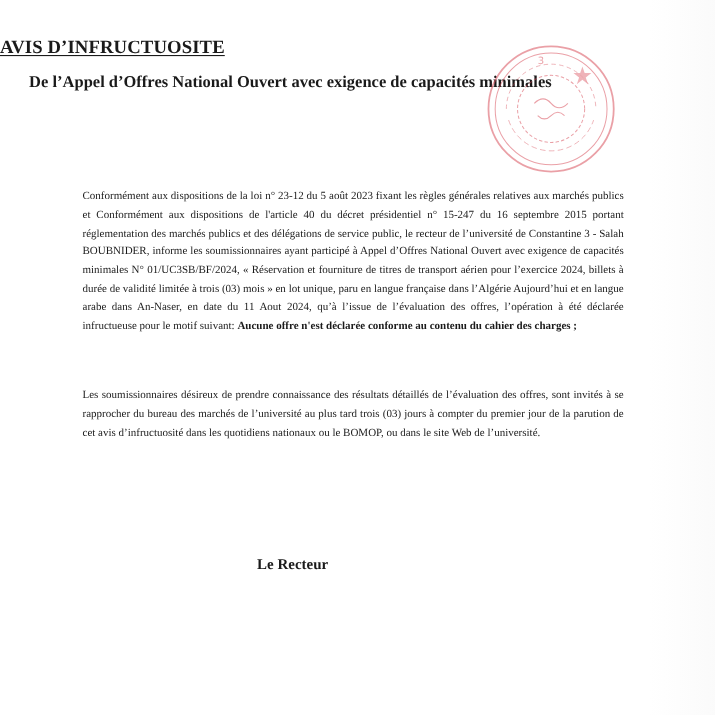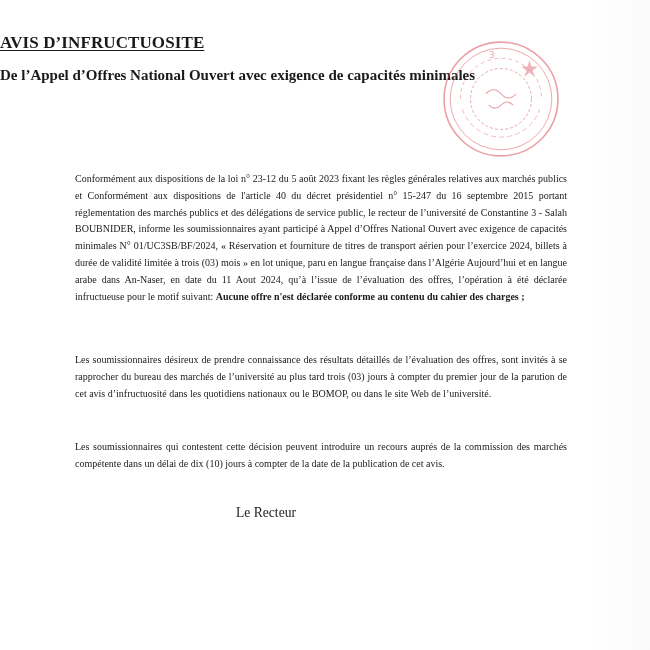--- a/index.html
+++ b/index.html
@@ -11,37 +11,37 @@
       position: relative;
     }
     .page { position: absolute; left: 0; top: 0; width: 650px; height: 650px; }
     .title {
       position: absolute; left: 0; width: 650px; top: 33px;
       text-align: left; font-weight: bold; font-size: 17px;
       text-decoration: underline; text-underline-offset: 2px; letter-spacing: 0.1px;
     }
     .subtitle {
       position: absolute; left: 0; width: 528px; top: 67px;
-      text-align: left; font-weight: bold; font-size: 15px;
+      text-align: center; font-weight: bold; font-size: 15px;
     }
     .ref {
       position: absolute; left: 75px; width: 492px; top: 106px;
       font-weight: bold; font-size: 13.6px; line-height: 17px;
       text-align: justify; text-indent: 14px;
     }
     .para {
       position: absolute; left: 75px; width: 492px;
       font-size: 10px; line-height: 16.8px; text-align: justify;
     }
     .p1 { top: 171px; }
     .p2 { top: 352px; }
     .p3 { top: 439px; }
     .signature {
       position: absolute; left: 0; width: 532px; top: 505px;
-      text-align: center; font-size: 13.6px;
+      text-align: center; font-size: 13.6px; font-weight: bold;
     }
     b.emph { font-weight: bold; }
     .stamp {
       position: absolute; left: 440px; top: 38px; width: 122px; height: 122px;
       opacity: 0.55; pointer-events: none;
     }
     .scanfade {
       position: absolute; right: 0; top: 0; width: 60px; height: 650px;
       background: linear-gradient(to right, rgba(255,255,255,0), rgba(246,246,246,0.5));
       pointer-events: none;
@@ -54,21 +54,20 @@
 
   <div class="title">AVIS D’INFRUCTUOSITE</div>
 
   <div class="subtitle">De l’Appel d’Offres National Ouvert avec exigence de capacités minimales</div>
 
 
   <div class="para p1"><span>Conformément aux dispositions de la loi n° 23-12 du 5 août 2023 fixant les règles générales relatives aux marchés publics et Conformément aux dispositions de l'article 40 du décret présidentiel n° 15-247 du 16 septembre 2015 portant réglementation des marchés publics et des délégations de service public,  le recteur de l’université  de Constantine 3 - Salah BOUBNIDER, informe les soumissionnaires ayant participé à Appel d’Offres National Ouvert avec exigence de capacités minimales N° 01/UC3SB/BF/2024, « Réservation  et fourniture de titres de transport aérien pour l’exercice 2024, billets à durée de validité limitée à trois (03) mois »  en lot unique, paru en langue française dans l’Algérie Aujourd’hui et en langue arabe dans An-Naser, en date du 11 Aout 2024, qu’à l’issue de l’évaluation des offres, l’opération à été déclarée infructueuse pour  le motif suivant: </span><b class="emph">Aucune offre n'est déclarée conforme au contenu du cahier des charges ;</b></div>
 
   <div class="para p2">Les soumissionnaires désireux de prendre connaissance des résultats détaillés de l’évaluation des offres, sont invités à se rapprocher du bureau des marchés de l’université au plus tard trois (03) jours à compter du premier jour de la parution de cet avis d’infructuosité dans les quotidiens nationaux ou le BOMOP, ou  dans le site Web de l’université.</div>
 
-  <div class="para p3">Les soumissionnaires qui contestent cette décision peuvent introduire un recours auprés de la commission des marchés compétente dans un délai de dix (10) jours  à compter de la date de la publication de cet avis.</div>
 
   <div class="signature">Le Recteur</div>
 
   <svg class="stamp" viewBox="0 0 120 120">
     <circle cx="60" cy="60" r="56" fill="none" stroke="#d9535f" stroke-width="1.6"></circle>
     <circle cx="60" cy="60" r="50" fill="none" stroke="#d9535f" stroke-width="0.9"></circle>
     <circle cx="60" cy="60" r="30" fill="none" stroke="#d9535f" stroke-width="0.9" stroke-dasharray="3 2"></circle>
     <path d="M20 60 A40 40 0 0 1 100 60" fill="none" stroke="#d9535f" stroke-width="0.7" stroke-dasharray="4 3"></path>
     <path d="M22 70 A40 40 0 0 0 98 70" fill="none" stroke="#d9535f" stroke-width="0.7" stroke-dasharray="5 3"></path>
     <polygon points="88,22 90,28 96,28 91,32 93,38 88,34 83,38 85,32 80,28 86,28" fill="#d9535f" opacity="0.8"></polygon>

